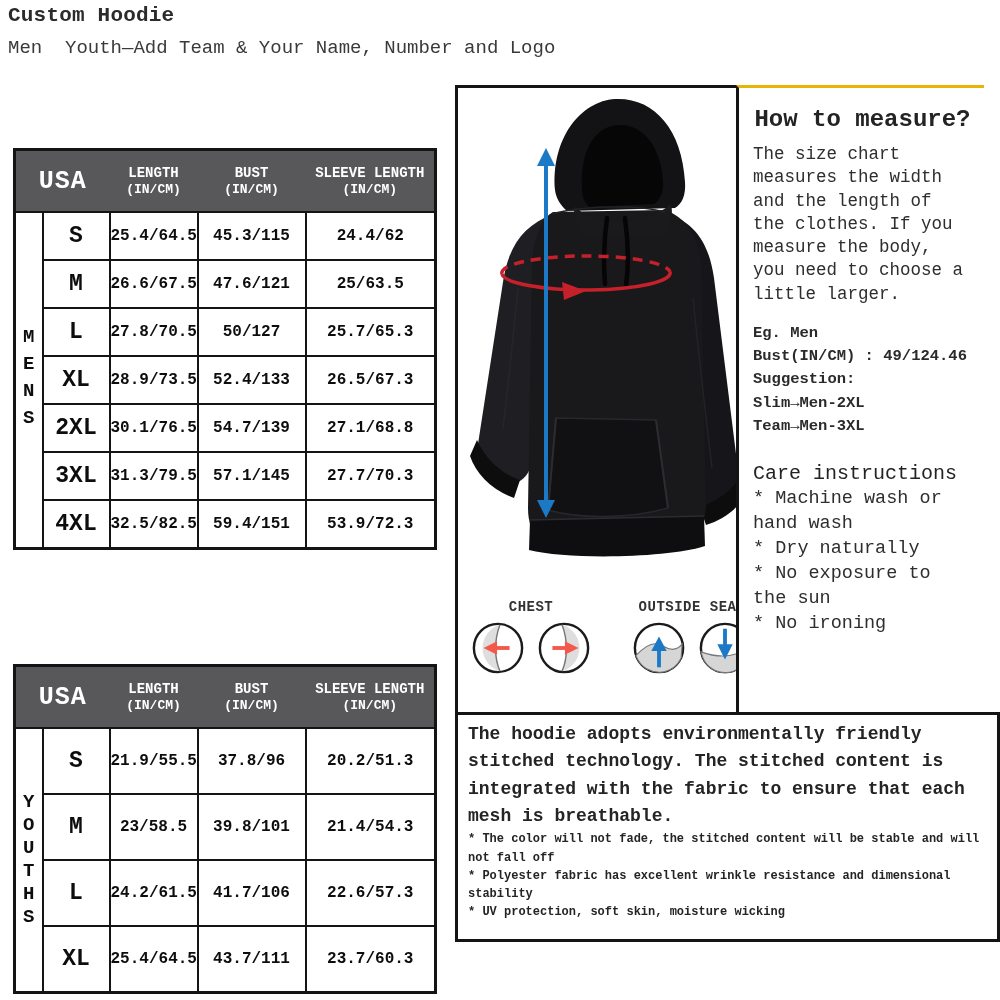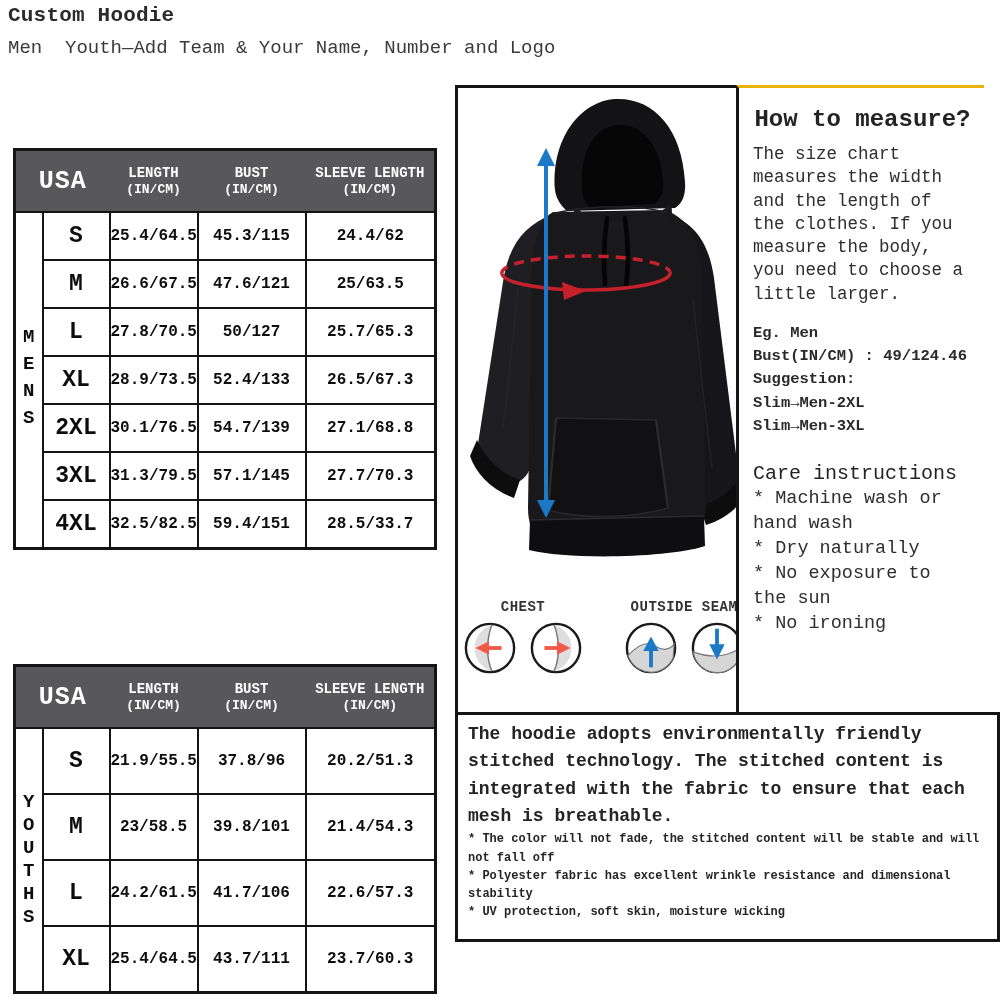--- a/index.html
+++ b/index.html
@@ -40,21 +40,21 @@
   .size-table td.value-cell{font-size:16px;}
   .size-table.mens tbody tr{height:48px;}
   .size-table.youths tbody tr{height:66px;}
 
   
   .hoodie-panel{
     position:absolute;left:455px;top:85px;width:294px;height:627px;
     border-top:3px solid #141414;border-left:3px solid #141414;background:#fff;
   }
   .hoodie-svg{position:absolute;left:0;top:0;}
-  .measure-icons{position:absolute;left:4px;top:505px;width:294px;height:120px;}
+  .measure-icons{position:absolute;left:12px;top:505px;width:294px;height:120px;}
   .icon-group{position:absolute;top:0;}
   .icon-group.chest{left:0;width:122px;}
   .icon-group.seam{left:155px;width:134px;}
   .icon-label{font-size:14px;font-weight:700;color:#333;text-align:center;letter-spacing:.5px;margin-top:6px;}
   .circle-row{display:flex;justify-content:center;gap:12px;margin-top:6px;}
 
   
   .right-panel{
     position:absolute;left:736px;top:85px;width:248px;height:627px;
     border-top:3px solid #eab308;border-left:3px solid #141414;
@@ -144,21 +144,21 @@
         <tr>
           <td class="size-cell">3XL</td>
           <td class="value-cell">31.3/79.5</td>
           <td class="value-cell">57.1/145</td>
           <td class="value-cell">27.7/70.3</td>
         </tr>
         <tr>
           <td class="size-cell">4XL</td>
           <td class="value-cell">32.5/82.5</td>
           <td class="value-cell">59.4/151</td>
-          <td class="value-cell">28.5/33.7</td>
+          <td class="value-cell">53.9/72.3</td>
         </tr>
       </tbody>
   </table>
 
   <table class="size-table youths">
     <colgroup>
         <col class="c-v">
         <col class="c-size">
         <col class="c-len">
         <col class="c-bust">
@@ -287,21 +287,21 @@
   </div>
 
   <div class="right-panel">
     <div class="htm-title">How to measure?</div>
     <p class="htm-body">The size chart measures the width and the length of the clothes.  If you measure the body, you need to choose a little larger.</p>
     <div class="eg-block">
       <div class="eg-line">Eg. Men</div>
       <div class="eg-line">Bust(IN/CM) : 49/124.46</div>
       <div class="eg-line">Suggestion:</div>
       <div class="eg-line">Slim→Men-2XL</div>
-      <div class="eg-line">Slim→Men-3XL</div>
+      <div class="eg-line">Team→Men-3XL</div>
     </div>
     <div class="care-title">Care instructions</div>
     <div>
       <div class="care-line">* Machine wash or hand wash</div>
       <div class="care-line">* Dry naturally</div>
       <div class="care-line">* No exposure to the sun</div>
       <div class="care-line">* No ironing</div>
     </div>
   </div>
 

